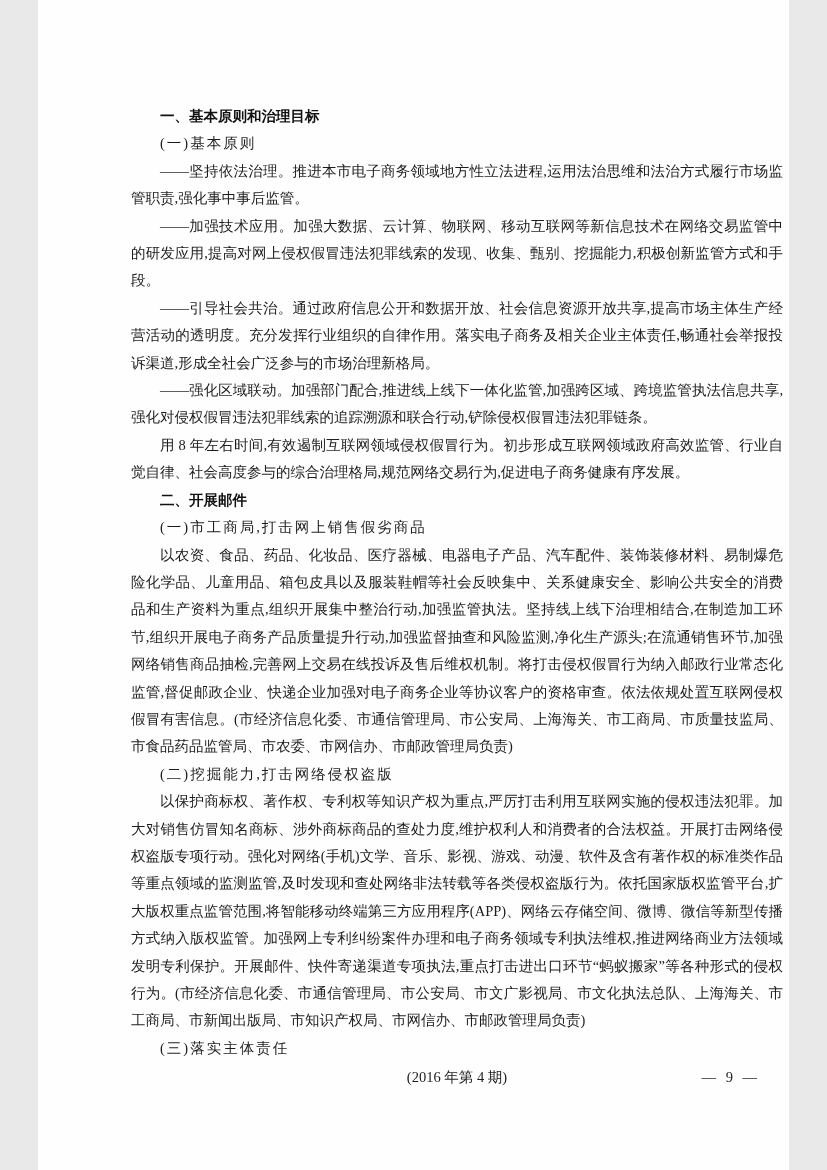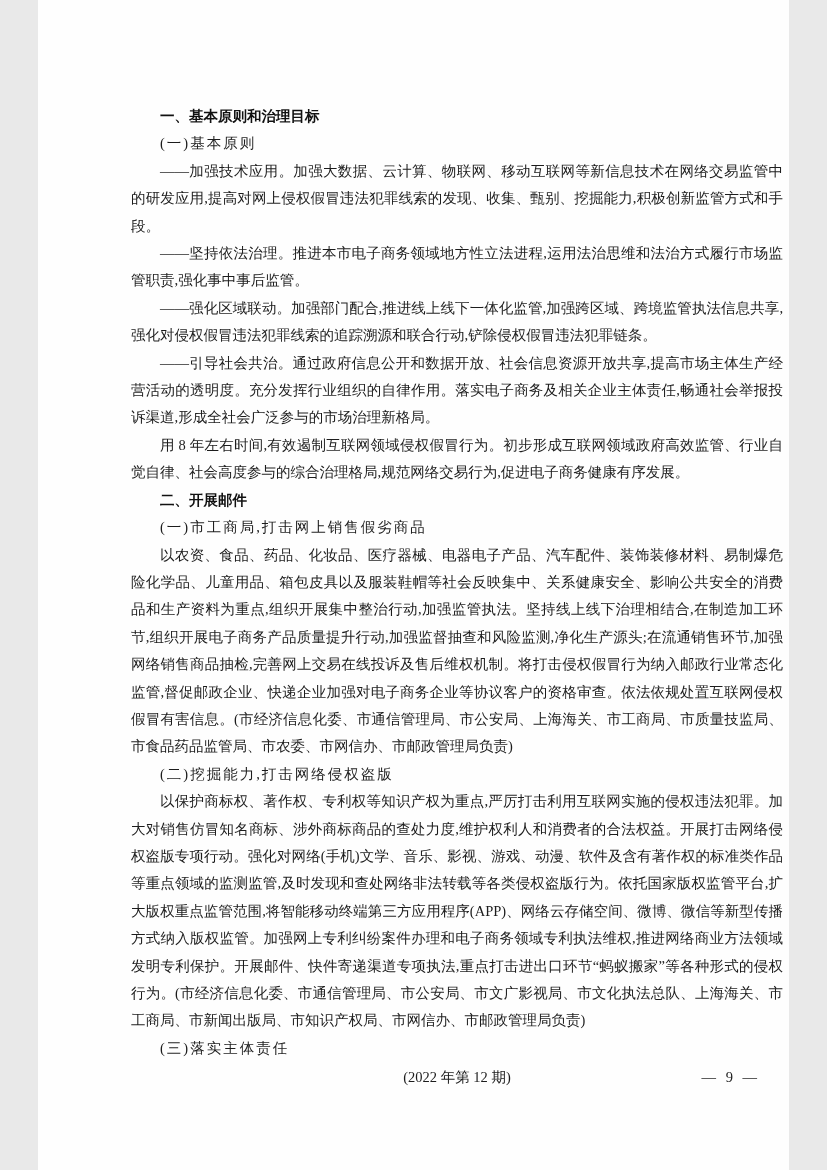--- a/index.html
+++ b/index.html
@@ -70,32 +70,32 @@
   }
 </style>
 </head>
 <body>
 
 <div class="page">
 
   <div class="text-block">
     <h2 class="sec-heading">一、基本原则和治理目标</h2>
     <p class="sub-heading">(一)基本原则</p>
+    <p class="body-para">——坚持依法治理。推进本市电子商务领域地方性立法进程,运用法治思维和法治方式履行市场监管职责,强化事中事后监管。</p>
     <p class="body-para">——加强技术应用。加强大数据、云计算、物联网、移动互联网等新信息技术在网络交易监管中的研发应用,提高对网上侵权假冒违法犯罪线索的发现、收集、甄别、挖掘能力,积极创新监管方式和手段。</p>
-    <p class="body-para">——坚持依法治理。推进本市电子商务领域地方性立法进程,运用法治思维和法治方式履行市场监管职责,强化事中事后监管。</p>
+    <p class="body-para">——引导社会共治。通过政府信息公开和数据开放、社会信息资源开放共享,提高市场主体生产经营活动的透明度。充分发挥行业组织的自律作用。落实电子商务及相关企业主体责任,畅通社会举报投诉渠道,形成全社会广泛参与的市场治理新格局。</p>
     <p class="body-para">——强化区域联动。加强部门配合,推进线上线下一体化监管,加强跨区域、跨境监管执法信息共享,强化对侵权假冒违法犯罪线索的追踪溯源和联合行动,铲除侵权假冒违法犯罪链条。</p>
-    <p class="body-para">——引导社会共治。通过政府信息公开和数据开放、社会信息资源开放共享,提高市场主体生产经营活动的透明度。充分发挥行业组织的自律作用。落实电子商务及相关企业主体责任,畅通社会举报投诉渠道,形成全社会广泛参与的市场治理新格局。</p>
     <p class="body-para">用 8 年左右时间,有效遏制互联网领域侵权假冒行为。初步形成互联网领域政府高效监管、行业自觉自律、社会高度参与的综合治理格局,规范网络交易行为,促进电子商务健康有序发展。</p>
     <h2 class="sec-heading">二、开展邮件</h2>
     <p class="sub-heading">(一)市工商局,打击网上销售假劣商品</p>
     <p class="body-para">以农资、食品、药品、化妆品、医疗器械、电器电子产品、汽车配件、装饰装修材料、易制爆危险化学品、儿童用品、箱包皮具以及服装鞋帽等社会反映集中、关系健康安全、影响公共安全的消费品和生产资料为重点,组织开展集中整治行动,加强监管执法。坚持线上线下治理相结合,在制造加工环节,组织开展电子商务产品质量提升行动,加强监督抽查和风险监测,净化生产源头;在流通销售环节,加强网络销售商品抽检,完善网上交易在线投诉及售后维权机制。将打击侵权假冒行为纳入邮政行业常态化监管,督促邮政企业、快递企业加强对电子商务企业等协议客户的资格审查。依法依规处置互联网侵权假冒有害信息。(市经济信息化委、市通信管理局、市公安局、上海海关、市工商局、市质量技监局、市食品药品监管局、市农委、市网信办、市邮政管理局负责)</p>
     <p class="sub-heading">(二)挖掘能力,打击网络侵权盗版</p>
     <p class="body-para">以保护商标权、著作权、专利权等知识产权为重点,严厉打击利用互联网实施的侵权违法犯罪。加大对销售仿冒知名商标、涉外商标商品的查处力度,维护权利人和消费者的合法权益。开展打击网络侵权盗版专项行动。强化对网络(手机)文学、音乐、影视、游戏、动漫、软件及含有著作权的标准类作品等重点领域的监测监管,及时发现和查处网络非法转载等各类侵权盗版行为。依托国家版权监管平台,扩大版权重点监管范围,将智能移动终端第三方应用程序(APP)、网络云存储空间、微博、微信等新型传播方式纳入版权监管。加强网上专利纠纷案件办理和电子商务领域专利执法维权,推进网络商业方法领域发明专利保护。开展邮件、快件寄递渠道专项执法,重点打击进出口环节“蚂蚁搬家”等各种形式的侵权行为。(市经济信息化委、市通信管理局、市公安局、市文广影视局、市文化执法总队、上海海关、市工商局、市新闻出版局、市知识产权局、市网信办、市邮政管理局负责)</p>
     <p class="sub-heading">(三)落实主体责任</p>
 
   </div>
 
   <div class="footer">
-    <span class="issue">(2022 年第 12 期)</span>
+    <span class="issue">(2016 年第 4 期)</span>
     <span class="pageno">— 9 —</span>
   </div>
 
 </div>
 
 </body></html>

